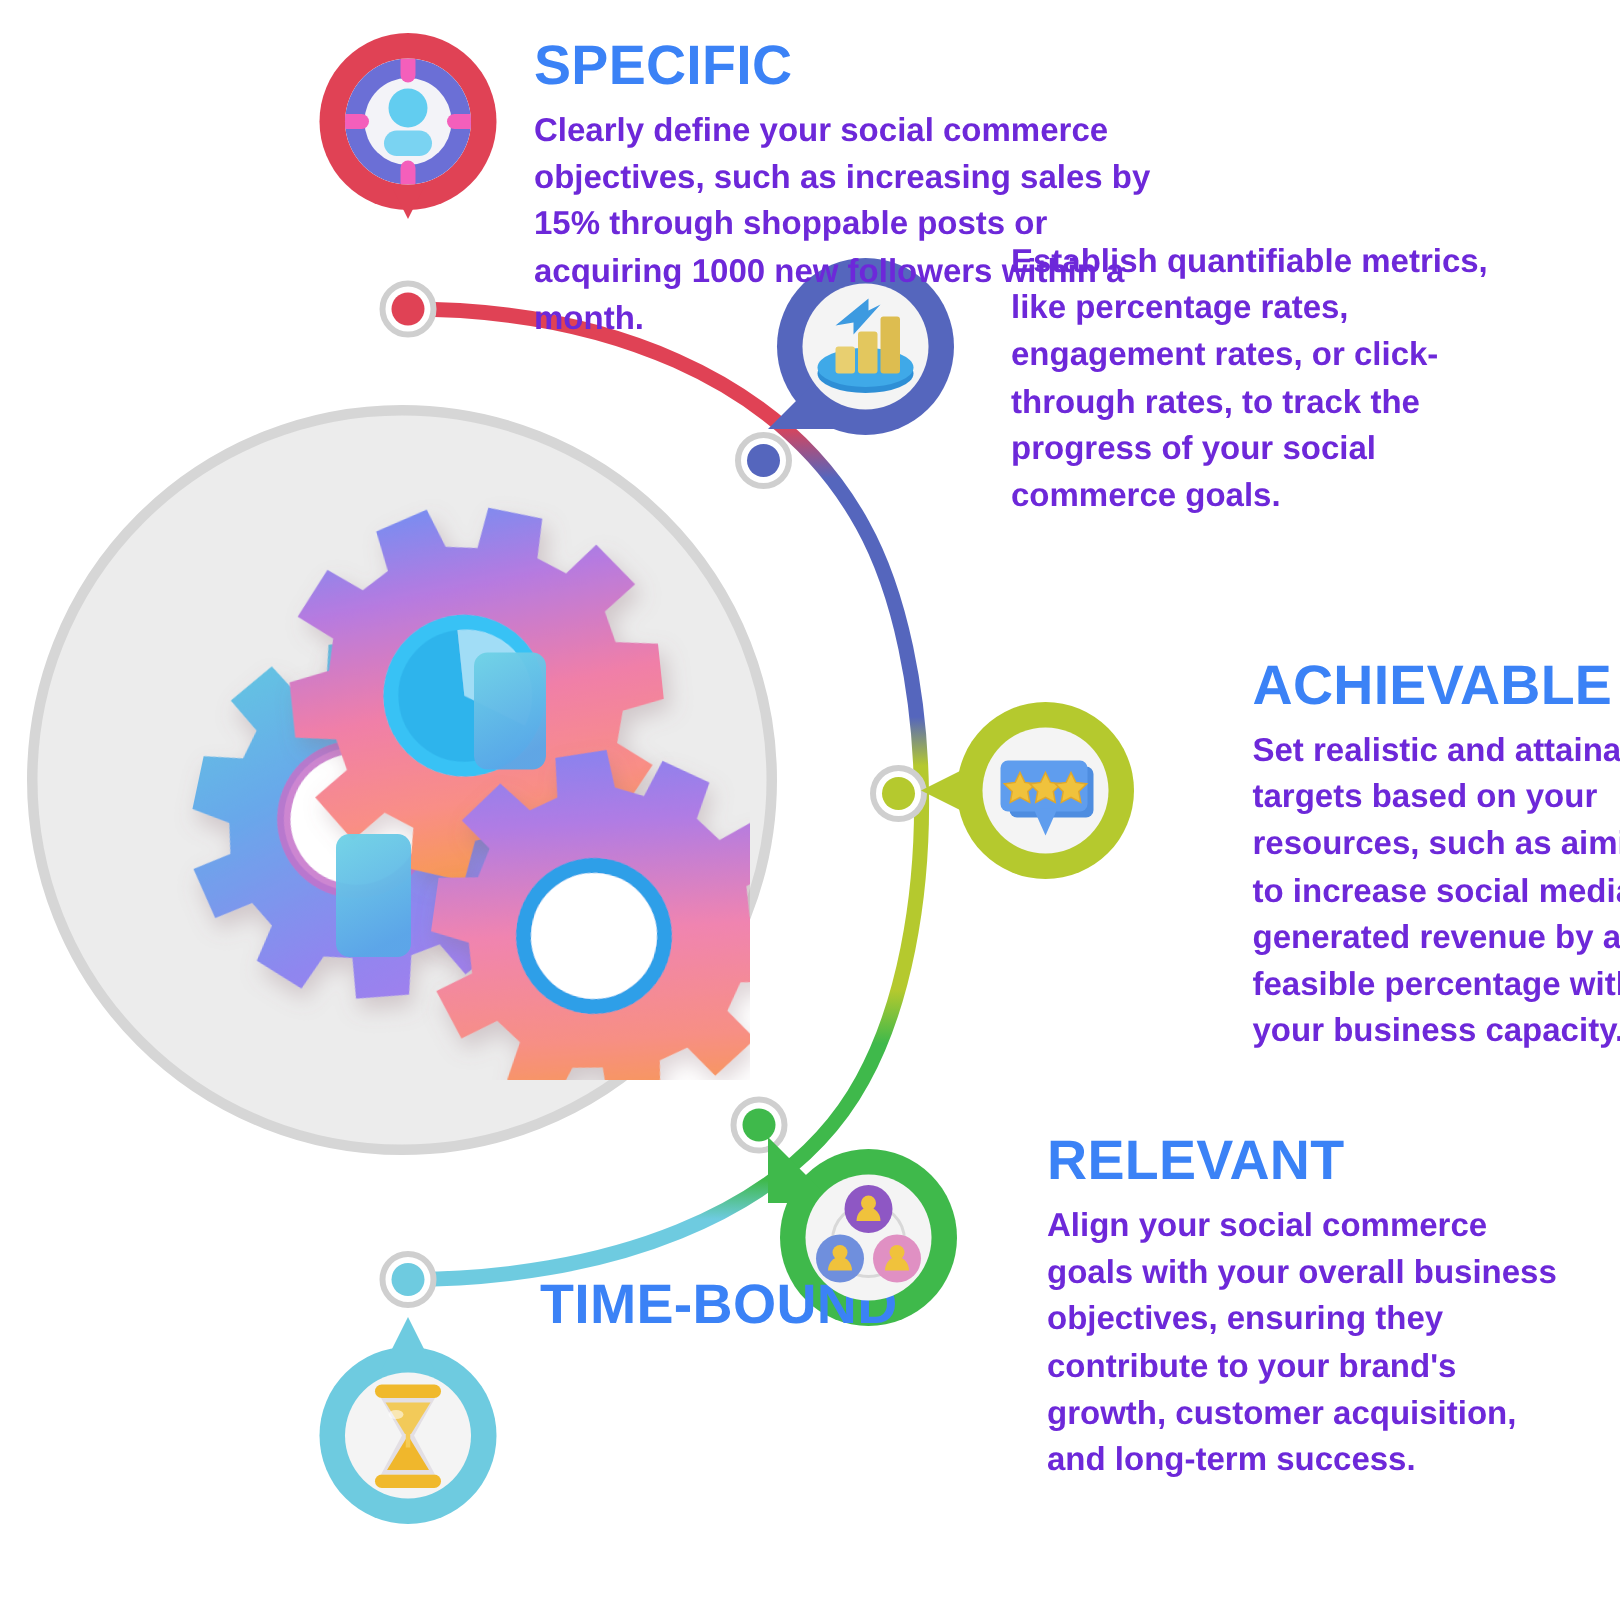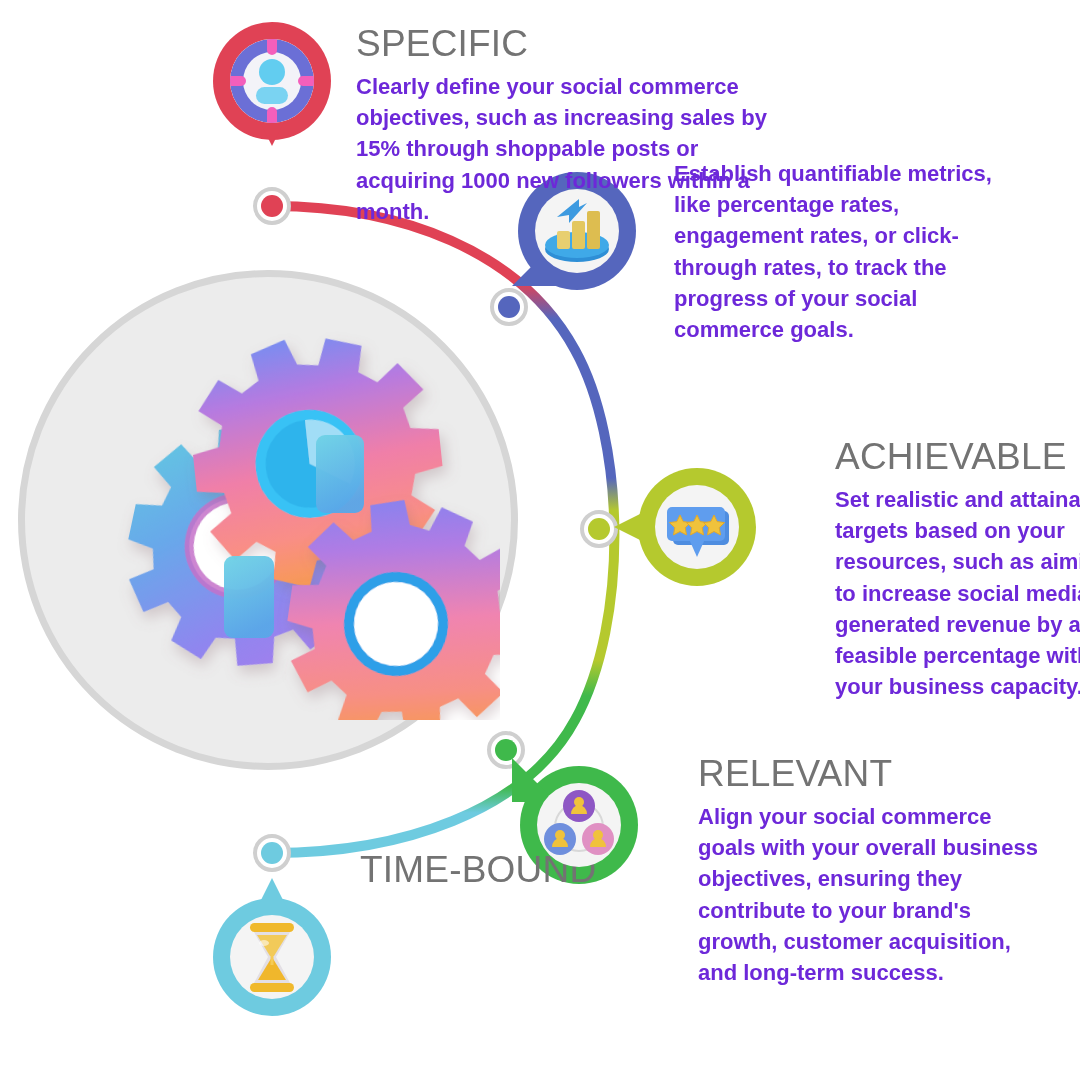--- a/index.html
+++ b/index.html
@@ -78,23 +78,23 @@
   .badge .tail {
     position: absolute;
     width: 50px; height: 50px;
     z-index: 1;
   }
 
   
   .block { position: absolute; }
   .block h2 {
     font-size: 37px;
-    font-weight: normal;
+    font-weight: bold;
     letter-spacing: 0.2px;
-    color: #737373;
+    color: #3b82f6;
     line-height: 1.0;
     margin-bottom: 9px;
   }
   .block p {
     font-size: 22px;
     font-weight: bold;
     line-height: 1.42;
     color: #6d28d9;
   }
 

